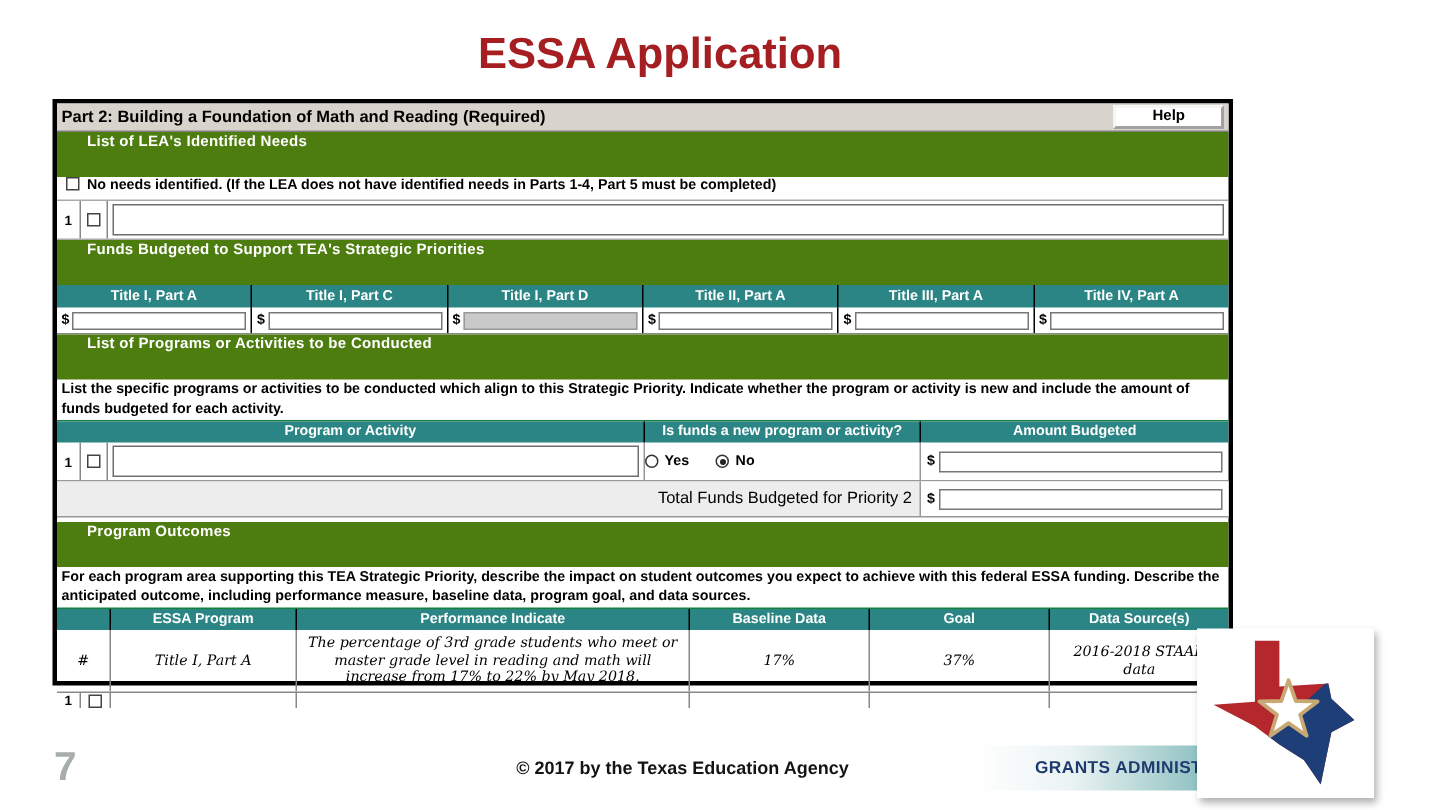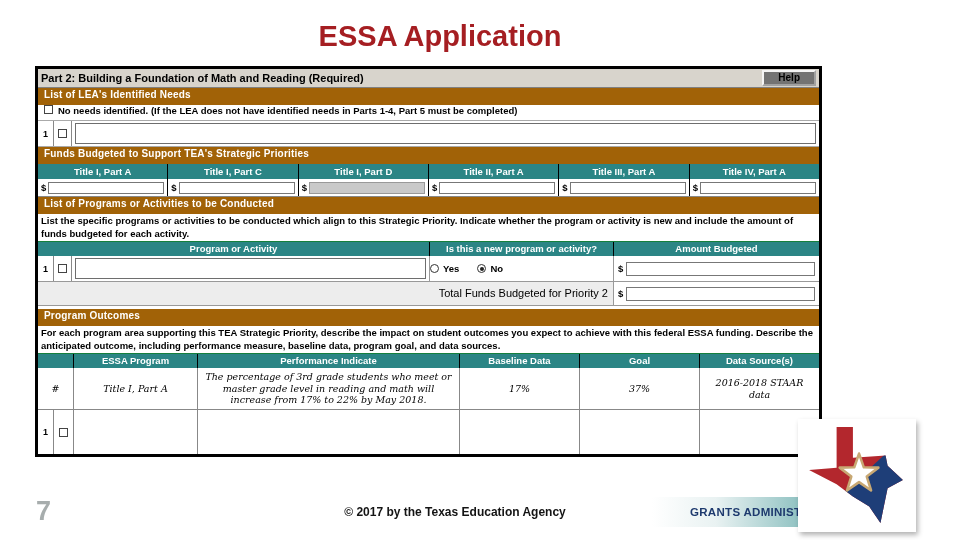--- a/index.html
+++ b/index.html
@@ -8,25 +8,25 @@
 
   .slide-title { position:absolute; top:20px; left:0; width:880px; text-align:center;
                  font-size:29px; font-weight:bold; color:#A51E22; }
 
   .form-wrap { position:absolute; left:35px; top:66px; width:787px; height:391px;
                border:3px solid #000; background:#fff; display:flex; flex-direction:column; color:#000; }
 
   .bar-gray { height:19px; background:#D8D4CC; border-bottom:1px solid #808080;
               display:flex; align-items:center; justify-content:space-between; padding:0 3px; flex:0 0 auto; }
   .form-title { font-weight:bold; font-size:11px;text-align:right; }
-  .help-btn { font-family:inherit; background:#737373; border:2px outset #f5f5f5; font-weight:bold;
-              font-size:10px; padding:0 14px; height:16px; line-height:12px; cursor:pointer; }
-
-  .bar-teal { background:#a16207; color:#fff; font-weight:bold; font-size:10px; line-height:13px;
-              height:17px; padding:0 6px; letter-spacing:.2px; flex:0 0 auto; }
+  .help-btn { font-family:inherit; background:#ffffff; border:2px outset #f5f5f5; font-weight:bold;
+              font-size:10px; padding:0 24px; height:16px; line-height:12px; cursor:pointer; }
+
+  .bar-teal { background:#4d7c0f; color:#fff; font-weight:bold; font-size:10px; line-height:13px;
+              height:30px; padding:0 20px; letter-spacing:.2px; flex:0 0 auto; }
 
   .no-needs { height:16px; display:flex; gap:5px; padding:0 3px 0 6px;
               border-bottom:1px solid #aaa; font-weight:bold; font-size:9.5px; flex:0 0 auto; }
 
   .checkbox { width:9px; height:9px; border:1px solid #444; background:#fff; display:inline-block; flex:0 0 auto; }
   .radio { width:9px; height:9px; border:1px solid #333; border-radius:50%; display:inline-block;
            position:relative; background:#fff; }
   .radio.sel::after { content:""; position:absolute; left:2px; top:2px; width:4px; height:4px;
                       background:#222; border-radius:50%; }
 
@@ -176,21 +176,21 @@
         <span class="mfield"></span>
       </div>
   </div>
 
   <div class="bar-teal">List of Programs or Activities to be Conducted</div>
 
   <div class="instructions">List the specific programs or activities to be conducted which align to this Strategic Priority. Indicate whether the program or activity is new and include the amount of funds budgeted for each activity.</div>
 
   <div class="prog-header">
     <div class="ph1">Program or Activity</div>
-    <div class="ph2">Is this a new program or activity?</div>
+    <div class="ph2">Is funds a new program or activity?</div>
     <div class="ph3">Amount Budgeted</div>
   </div>
 
   <div class="prog-row">
     <div class="prog-left">
       <div class="numcell">1</div>
       <div class="cbcell">
           <span class="checkbox"></span>
         </div>
       <div class="bigfield"></div>

